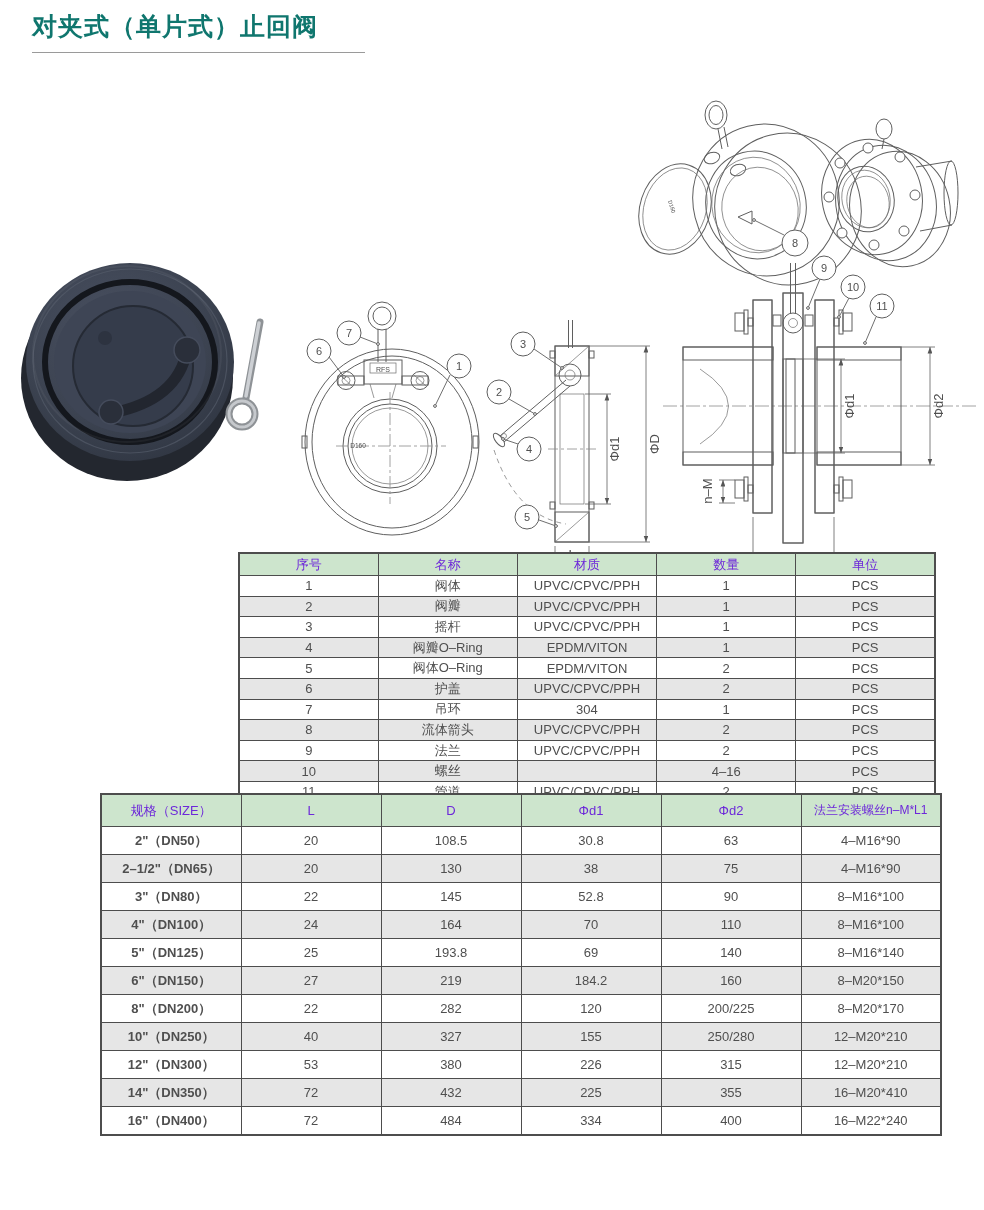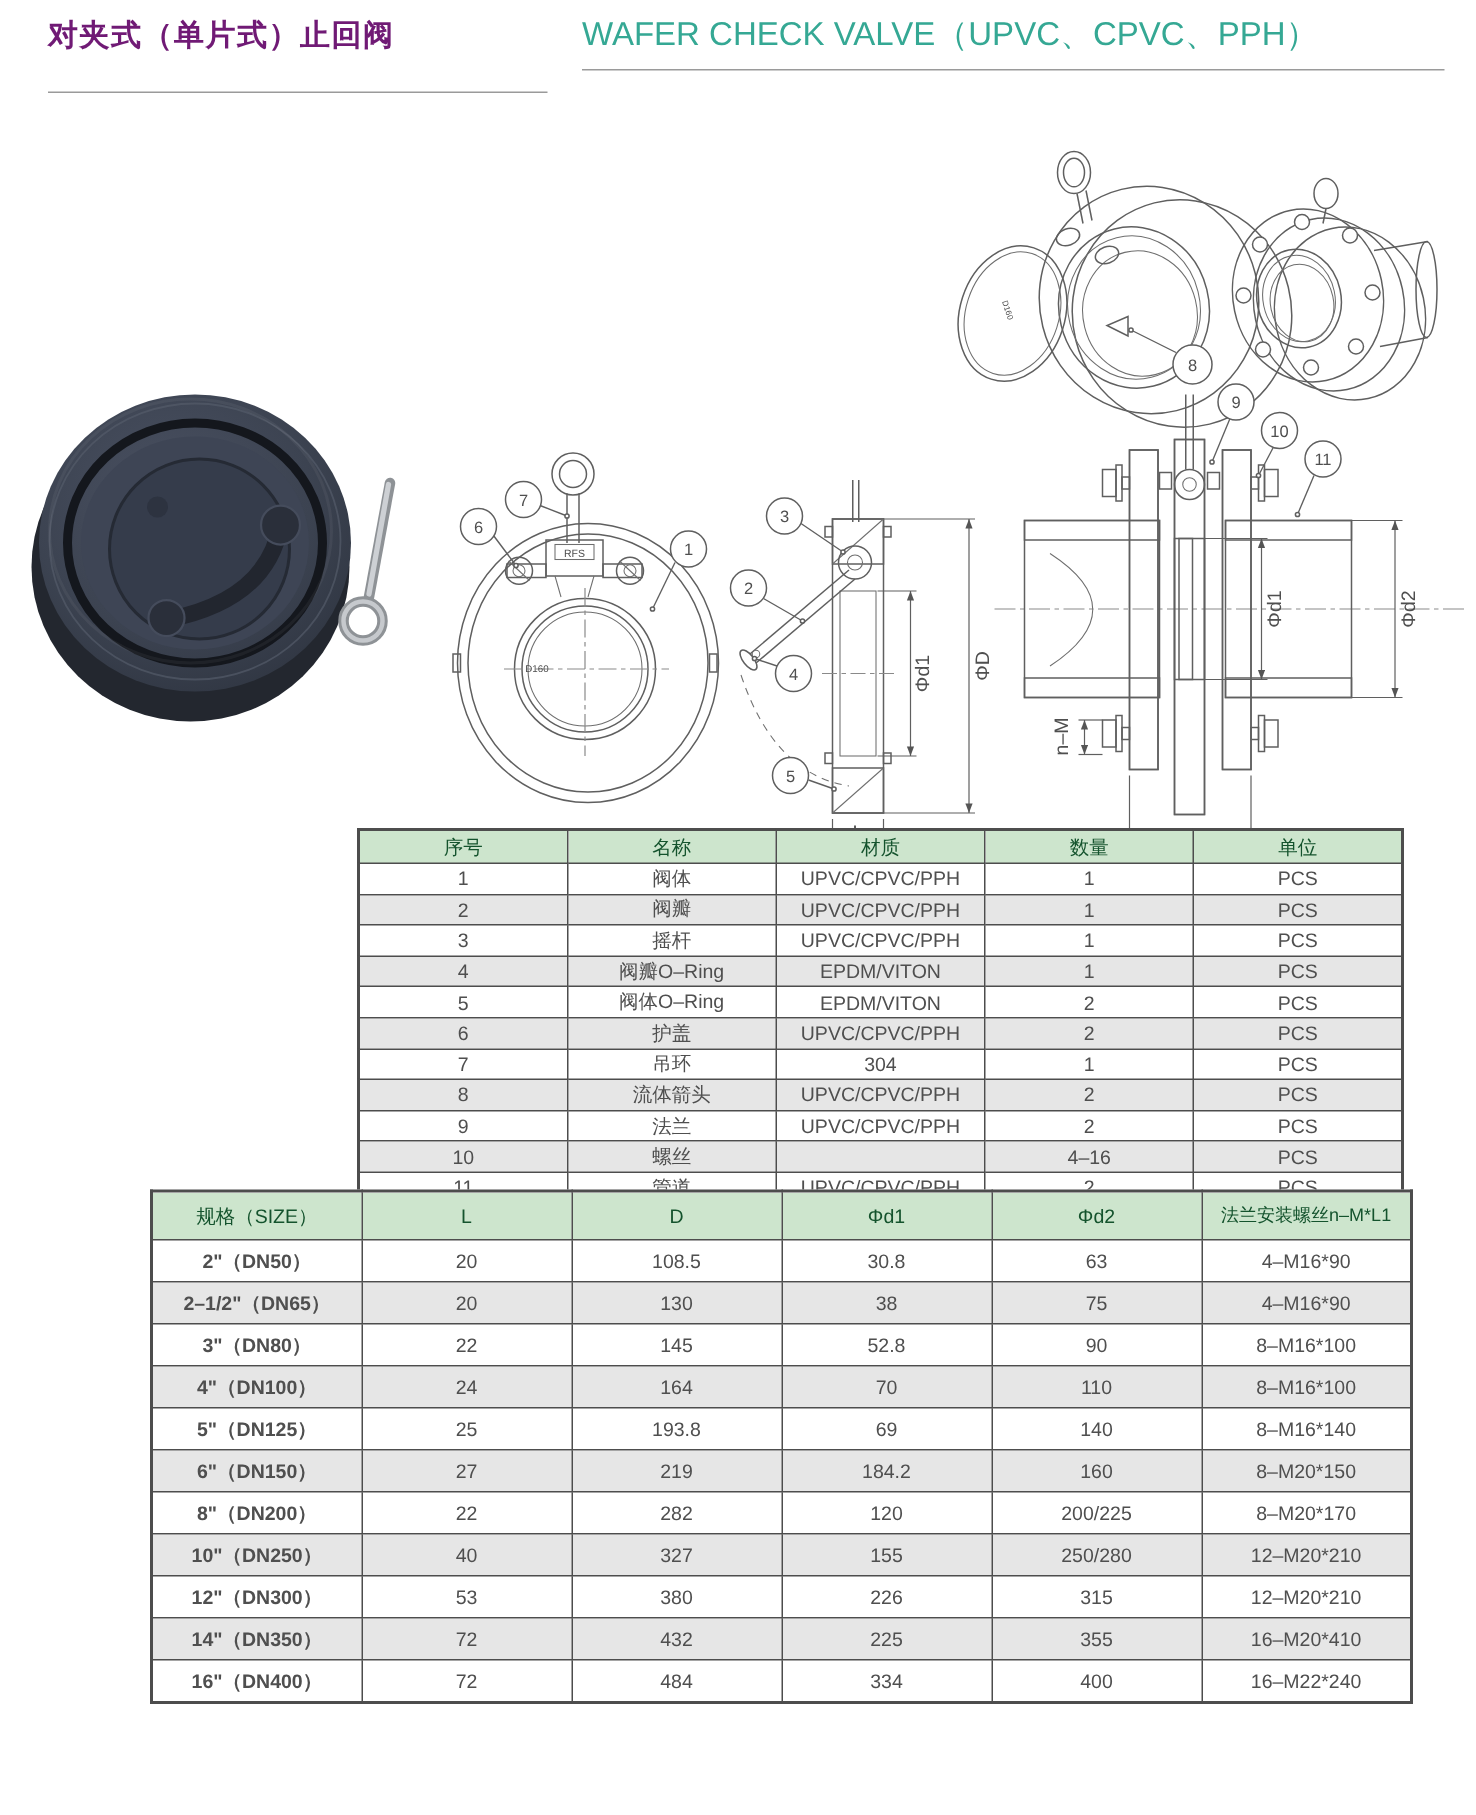--- a/index.html
+++ b/index.html
@@ -1,57 +1,56 @@
 <!DOCTYPE html>
 <html><head>
 <meta charset="utf-8">
 <style>
   html,body{margin:0;padding:0;background:#fff;}
   body{width:984px;height:1210px;position:relative;font-family:"Liberation Sans","DejaVu Sans",sans-serif;}
   .page{position:absolute;inset:0;background:#fff;overflow:hidden;}
 
-  .title-cn{position:absolute;left:32px;top:10px;width:333px;font-size:20px;font-weight:bold;
-    color:#701a75;letter-spacing:1px;padding-bottom:24px;border-bottom:1px solid #9a9a9a;}
+  .title-cn{position:absolute;left:32px;top:10px;width:333px;font-size:25px;font-weight:bold;
+    color:#0f766e;letter-spacing:1px;padding-bottom:9px;border-bottom:1px solid #9a9a9a;}
   .title-en{position:absolute;left:388px;top:8px;width:575px;font-size:22px;font-weight:normal;
     color:#35a894;padding-bottom:8px;border-bottom:1px solid #9a9a9a;}
 
   svg{position:absolute;overflow:visible;}
   svg text{font-family:"Liberation Sans","DejaVu Sans",sans-serif;fill:#4f4f4f;}
   .callout circle{fill:#fff;stroke:#5f5f5f;stroke-width:1;}
   .callout text{font-size:11px;text-anchor:middle;}
   .lead{stroke:#5f5f5f;stroke-width:0.9;fill:none;}
   .ln{stroke:#5f5f5f;stroke-width:1;fill:none;}
   .thin{stroke:#6e6e6e;stroke-width:0.7;fill:none;}
   .cl{stroke:#8a8a8a;stroke-width:0.8;fill:none;}
   .dim{stroke:#5f5f5f;stroke-width:0.8;fill:none;}
   .dimtxt{font-size:13px;text-anchor:middle;}
 
   table.tbl{position:absolute;border-collapse:collapse;table-layout:fixed;text-align:center;
     color:#4f4f4f;background:#fff;border:2px solid #4d4d4d;}
   table.tbl th,table.tbl td{border:1px solid #4d4d4d;padding:0;overflow:hidden;white-space:nowrap;}
-  table.tbl thead th{background:#cde5cd;font-weight:normal;color:#14532d;}
+  table.tbl thead th{background:#cde5cd;font-weight:normal;color:#6d28d9;}
   table.tbl tbody tr:nth-child(even) td{background:#e6e6e6;}
 
   #partsTable{left:238px;top:552px;width:698px;font-size:13px;}
   #partsTable thead th{height:21px;}
   #partsTable td{height:19.6px;font-size:13px;}
 
   #sizeTable{left:100px;top:793px;width:842px;font-size:13px;}
   #sizeTable thead th{height:31px;}
   #sizeTable thead th:last-child{font-size:12px;margin-top:30px;}
   #sizeTable td{height:27px;}
   #sizeTable td:first-child{font-weight:bold;}
 </style>
 </head>
 <body>
 
 <div class="page">
 
   <div class="title-cn">对夹式（单片式）止回阀</div>
-  <div class="title-en">WAFER CHECK VALVE（UPVC、CPVC、PPH）</div>
 
   <svg style="left:15px;top:250px" width="270" height="235" viewBox="0 0 270 235">
     <defs>
       <radialGradient id="phG" cx="42%" cy="35%" r="75%">
         <stop offset="0%" stop-color="#4a5162"></stop>
           <stop offset="60%" stop-color="#3c4351"></stop>
           <stop offset="100%" stop-color="#2e3440"></stop>
       </radialGradient>
     </defs>
     <g>

